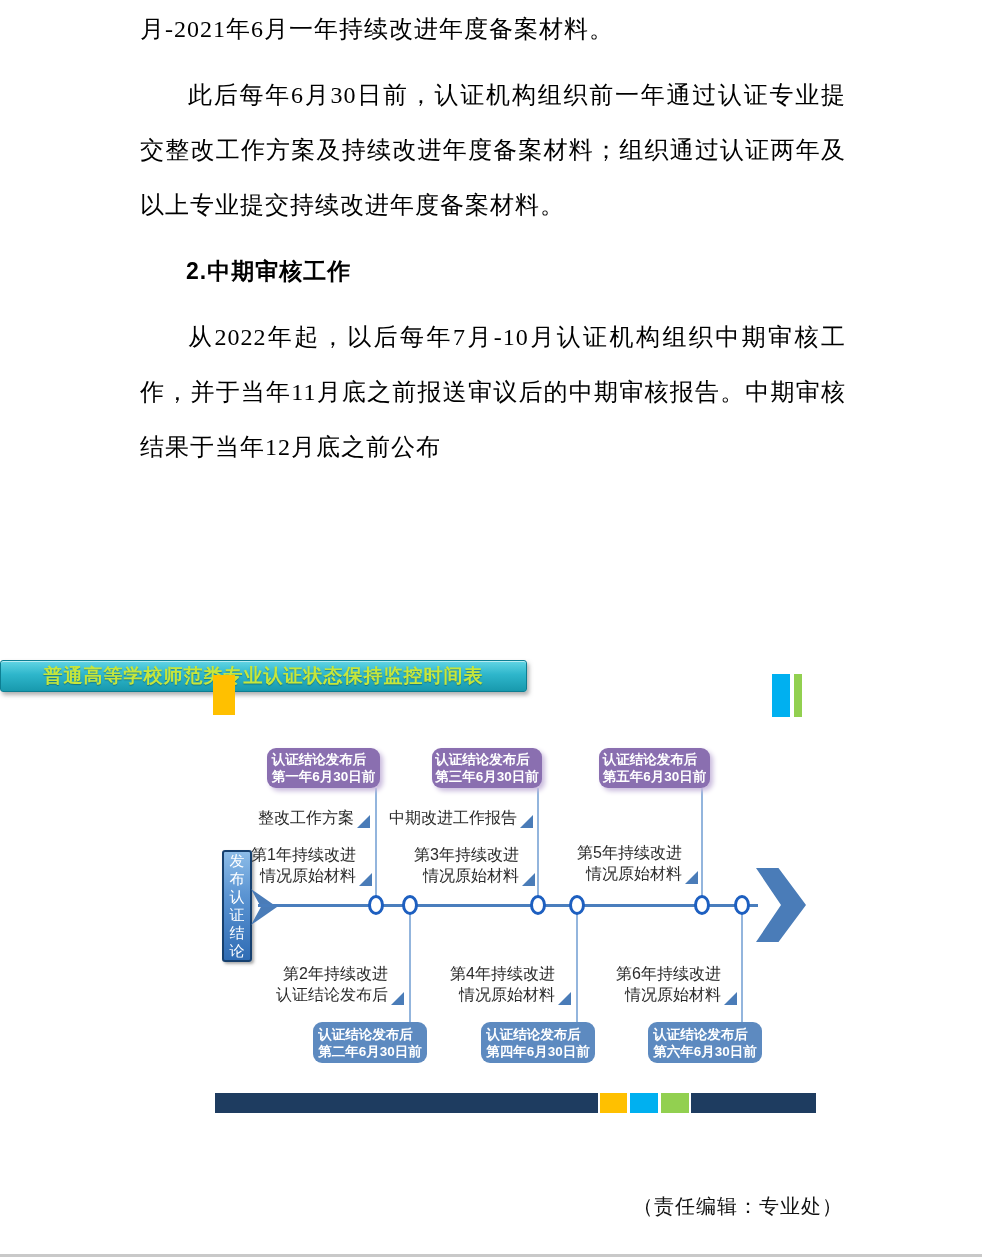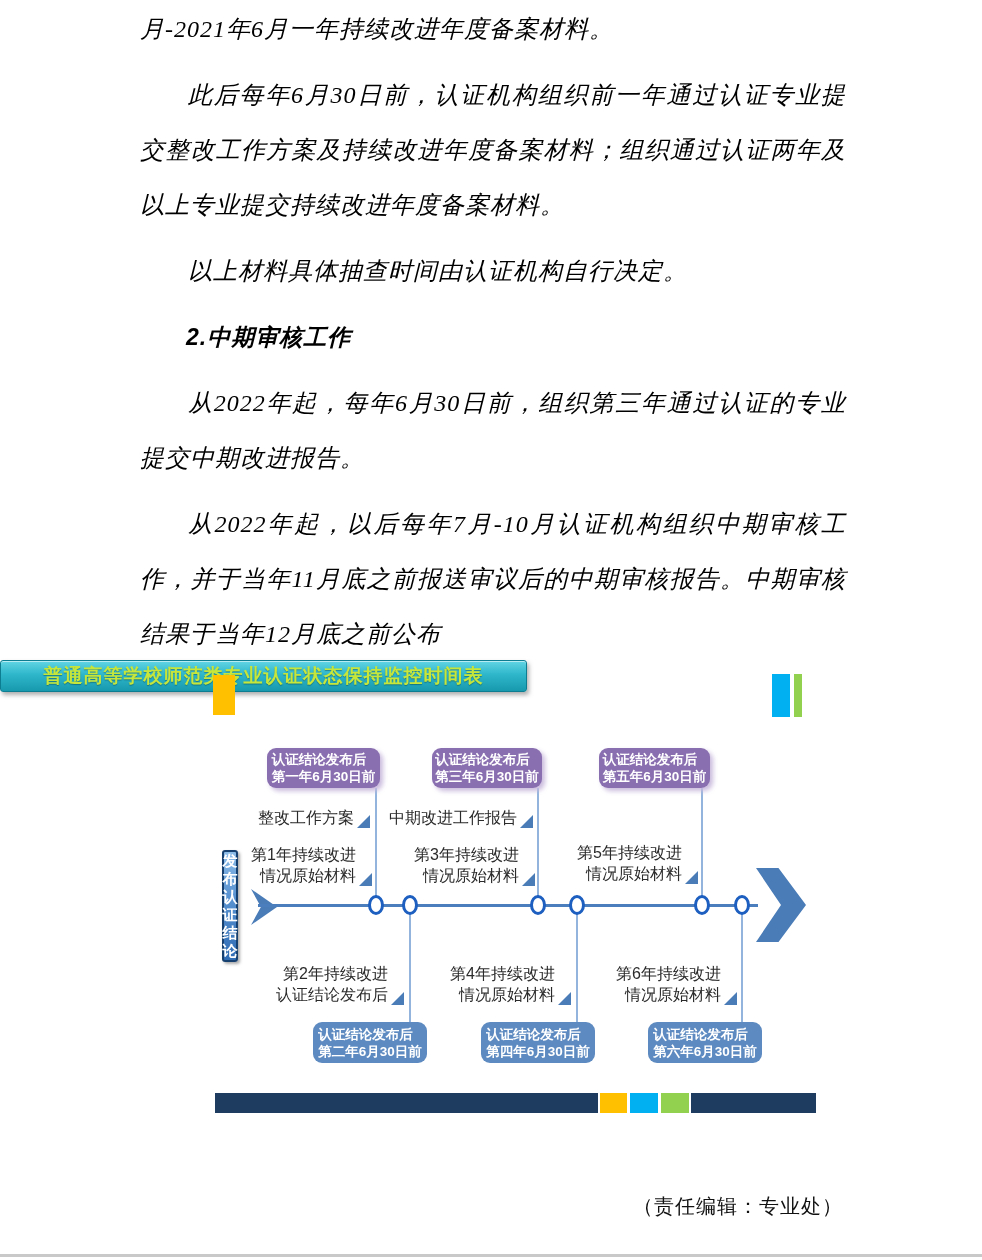--- a/index.html
+++ b/index.html
@@ -3,21 +3,21 @@
 <meta charset="utf-8">
 <style>
   html,body{margin:0;padding:0;background:#ffffff;}
   body{
     width:982px;height:1260px;position:relative;overflow:hidden;
     font-family:"Liberation Serif","DejaVu Serif",serif;
     color:#000;
   }
   
   .article{
-    position:absolute;left:140px;top:2px;width:706px;font-style:italic;
+    position:absolute;left:140px;top:2px;width:706px;
   }
   .article p{
     margin:0 0 11px 0;
     font-size:24px;line-height:55px;letter-spacing:1px;
     text-align:justify;text-justify:inter-ideograph;
   }
   .article p.indent{text-indent:2em;}
   .article p.heading{
     font-family:"Liberation Sans","DejaVu Sans",sans-serif;
     font-weight:bold;font-size:23px;text-indent:2em;text-align:left;
@@ -48,27 +48,27 @@
     white-space:pre-line;
   }
   .mbox.purple{background:var(--purple-box,#8A6FB0);box-shadow:3px 3px 5px #c9badd;}
   .mbox.blue{background:var(--blue-box,#5D8AC0);box-shadow:2px 3px 5px #bccdе2, 2px 3px 5px #bccde2;}
   .vline{position:absolute;width:2px;background:#93b5dd;}
   .axis{
     position:absolute;left:258px;top:244px;width:500px;height:3px;
     background:var(--line-blue,#4A7EBD);
   }
   .origin-box{
-    position:absolute;left:222px;top:190px;width:16px;height:112px;
+    position:absolute;left:222px;top:190px;width:30px;height:112px;
     background:linear-gradient(180deg,#8cbce8 0%,#5b94d2 40%,#2f6cb4 100%);
     border:2px solid #16406f;border-radius:3px;
     box-shadow:2px 2px 3px rgba(90,90,90,.5);
     display:flex;align-items:center;justify-content:center;
     font-family:"Liberation Sans","DejaVu Sans",sans-serif;
-    font-size:15px;font-weight:bold;color:#fff;line-height:18px;
+    font-size:15px;font-weight:normal;color:#fff;line-height:18px;
     text-align:center;word-break:break-all;
     padding:2px 0;
   }
   .origin-box span{width:16px;display:block;}
   .chev-start{
     position:absolute;left:251px;top:229px;width:26px;height:36px;
     background:var(--shape-blue,#4A7CB8);
     clip-path:polygon(0 0,100% 50%,0 100%,38% 50%);
   }
   .arrow-end{
@@ -106,23 +106,21 @@
   .bottom-divider{
     position:absolute;left:0;top:1254px;width:982px;height:3px;background:#c9c9c9;
   }
 </style>
 </head>
 <body>
 
 <div class="article">
   <p>月-2021年6月一年持续改进年度备案材料。</p>
   <p class="indent">此后每年6月30日前，认证机构组织前一年通过认证专业提交整改工作方案及持续改进年度备案材料；组织通过认证两年及以上专业提交持续改进年度备案材料。</p>
-  <p class="indent">以上材料具体抽查时间由认证机构自行决定。</p>
   <p class="heading">2.中期审核工作</p>
-  <p class="indent">从2022年起，每年6月30日前，组织第三年通过认证的专业提交中期改进报告。</p>
   <p class="indent">从2022年起，以后每年7月-10月认证机构组织中期审核工作，并于当年11月底之前报送审议后的中期审核报告。中期审核结果于当年12月底之前公布</p>
 </div>
 
 <div class="figure">
 
   <div class="accent orange" style="left:213px;top:15px;width:22px;height:40px;"></div>
   <div class="title-bar">
     <span>普通高等学校师范类专业认证状态保持监控时间表</span>
   </div>
   <div class="accent cyan" style="left:772px;top:14px;width:18px;height:43px;"></div>

